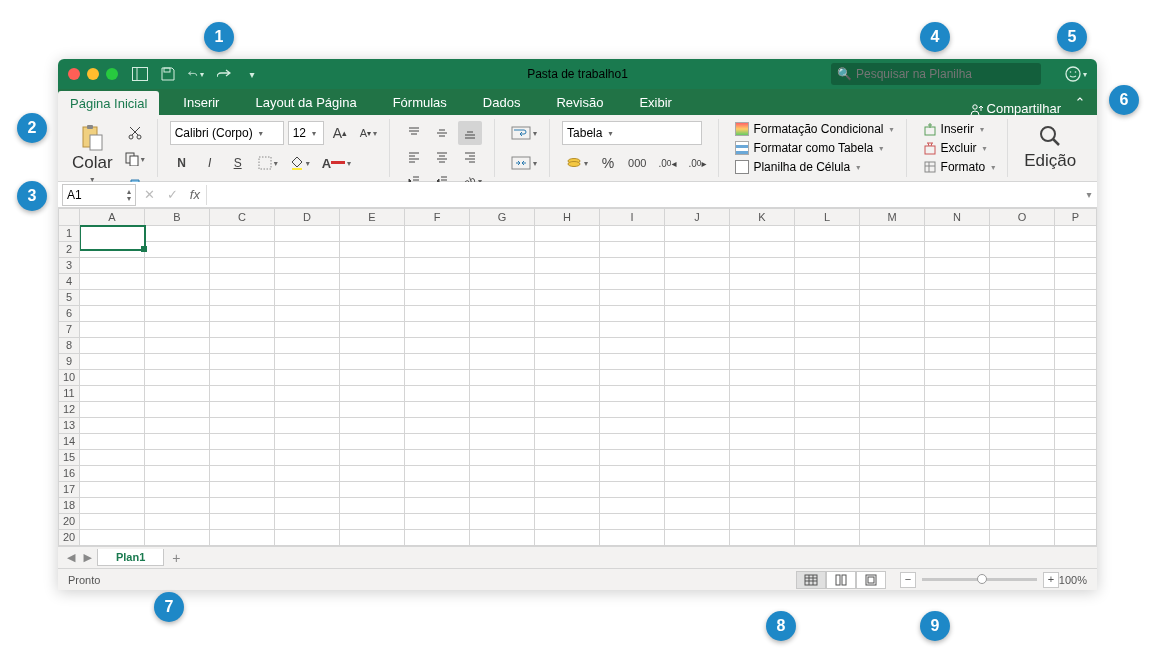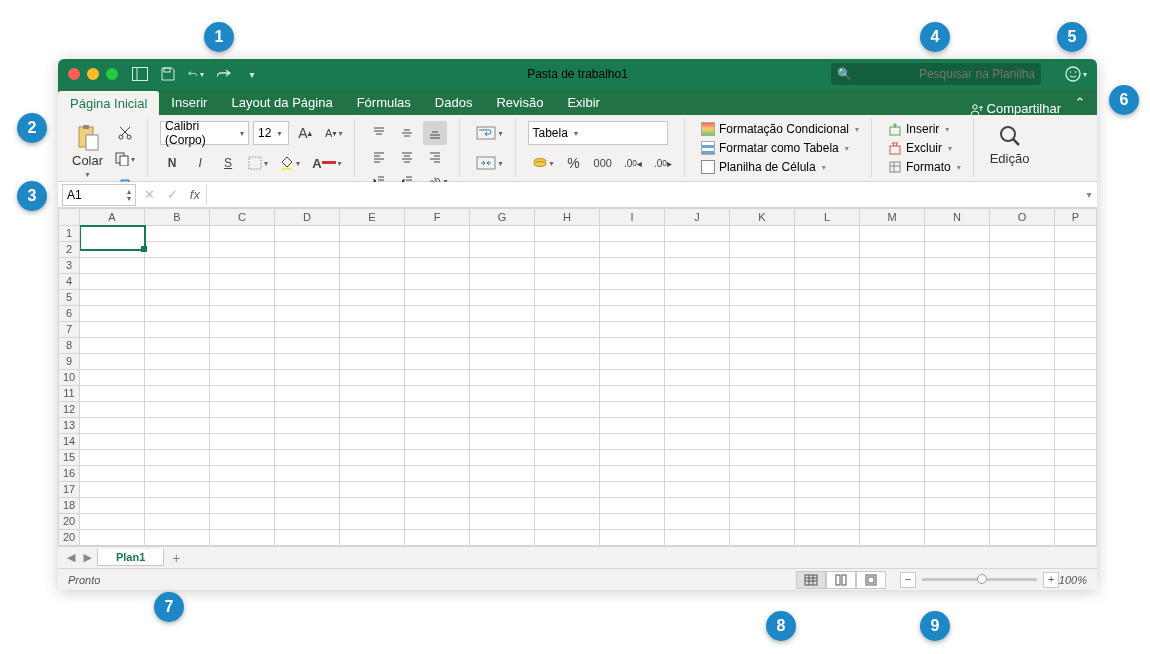--- a/index.html
+++ b/index.html
@@ -11,38 +11,38 @@
 .titlebar { height: 30px; background: #1a7a4f; display: flex; align-items: center; padding: 0 10px; position: relative; }
 .traffic { display: flex; gap: 7px; }
 .dot { width: 12px; height: 12px; border-radius: 50%; }
 .dot.red { background: #ff5f56; }
 .dot.yel { background: #ffbd2e; }
 .dot.grn { background: #27c93f; }
 .qat { display: flex; gap: 12px; margin-left: 14px; align-items: center; }
 .qat-icon { width: 16px; height: 16px; display: flex; align-items: center; justify-content: center; color: #d4ede0; cursor: pointer; }
 .title { position: absolute; left: 50%; transform: translateX(-50%); color: #000000; font-size: 12px; }
 .search { position: absolute; right: 56px; width: 210px; height: 22px; background: #135f3c; border-radius: 3px; display: flex; align-items: center; padding: 0 6px; }
-.search input { background: transparent; border: none; color: #a8d7bf; font-size: 12px; width: 100%; outline: none; text-align: right; }
+.search input { background: transparent; border: none; color: #a8d7bf; font-size: 12px; width: 100%; outline: none; }
 .search .sicon { color: #a8d7bf; margin-right: 4px; font-size: 12px; }
 .smile { position: absolute; right: 10px; color: #d4ede0; font-size: 16px; display: flex; align-items: center; gap: 2px; }
 
 
-.tabs { height: 26px; background: #217346; display: flex; align-items: stretch; position: relative; }
+.tabs { height: 26px; background: #217346; display: flex; align-items: stretch; position: relative; gap: 12px; }
 .tab { padding: 0 12px; display: flex; align-items: center; color: #fff; font-size: 13px; cursor: pointer; }
 .tab.active { background: #f3f2f1; color: #1a7a4f; font-weight: 500; border-radius: 3px 3px 0 0; margin-top: 2px; }
 .share { position: absolute; right: 36px; color: #fff; font-size: 13px; display: flex; align-items: center; gap: 4px; top: 12px; }
 .collapse { position: absolute; right: 8px; top: 4px; color: #fff; font-size: 13px; width: 18px; height: 18px; display: flex; align-items: center; justify-content: center; }
 
 
 .ribbon { height: 67px; background: #f3f2f1; border-bottom: 1px solid #d5d5d5; display: flex; padding: 4px 8px; gap: 10px; }
 .group { display: flex; flex-direction: column; justify-content: space-between; padding: 2px 8px 2px 2px; border-right: 1px solid #ddd; }
 .group:last-child { border-right: none; }
 .group-row { display: flex; gap: 4px; align-items: center; }
 .big-btn { display: flex; flex-direction: column; align-items: center; gap: 2px; padding: 2px 4px; cursor: pointer; }
-.big-btn .lbl { font-size: 13px; color: #333; }
+.big-btn .lbl { font-size: 17px; color: #333; }
 .btn { height: 24px; min-width: 24px; border: none; background: transparent; display: flex; align-items: center; justify-content: center; font-size: 12px; color: #444; cursor: pointer; padding: 0 4px; border-radius: 2px; }
 .btn.active { background: #d4d4d4; }
 .sel { height: 24px; border: 1px solid #c8c8c8; background: #fff; font-size: 12px; padding: 0 4px; display: flex; align-items: center; gap: 4px; }
 .dd::after { content: "▾"; font-size: 8px; color: #666; margin-left: 2px; }
 .styled-item { display: flex; align-items: center; gap: 4px; font-size: 12px; padding: 1px 4px; cursor: pointer; }
 .styled-item .sq { width: 14px; height: 14px; border: 1px solid #aaa; }
 .small-arrow { font-size: 8px; color: #888; margin-left: 2px; }
 
 
 .fbar { height: 26px; border-bottom: 1px solid #d5d5d5; display: flex; align-items: center; background: #fff; position: relative; }
@@ -68,21 +68,21 @@
 .cell.sel::after { content: ""; position: absolute; right: -3px; bottom: -3px; width: 6px; height: 6px; background: #1a7a4f; }
 .cell.last { flex: 1; }
 
 
 .sheettabs { height: 22px; background: #f3f2f1; border-top: 1px solid #d5d5d5; display: flex; align-items: center; gap: 2px; padding-left: 6px; }
 .sheettabs .nav { color: #888; font-size: 11px; padding: 0 3px; cursor: pointer; }
 .sheettab { background: #fff; border: 1px solid #c8c8c8; border-top: none; padding: 2px 18px; font-size: 11px; color: #1a7a4f; font-weight: 600; cursor: pointer; }
 .addsheet { width: 20px; text-align: center; color: #888; font-size: 14px; cursor: pointer; }
 
 
-.status { height: 22px; background: #f3f2f1; border-top: 1px solid #d5d5d5; display: flex; align-items: center; padding: 0 10px; font-size: 11px; color: #555; font-style: italic; }
+.status { height: 22px; background: #f3f2f1; border-top: 1px solid #d5d5d5; display: flex; align-items: center; padding: 0 10px; font-size: 11px; color: #555; }
 .status .right { margin-left: auto; display: flex; align-items: center; gap: 0; }
 .viewbtn { width: 30px; height: 18px; border: 1px solid #c8c8c8; background: #fff; display: flex; align-items: center; justify-content: center; color: #555; cursor: pointer; }
 .viewbtn.active { background: #e0e0e0; }
 .zoom { display: flex; align-items: center; gap: 6px; margin-left: 14px; }
 .zoom .track { width: 115px; height: 3px; background: #c8c8c8; position: relative; }
 .zoom .thumb { position: absolute; left: 48%; top: -4px; width: 10px; height: 10px; border-radius: 50%; background: #fff; border: 1px solid #999; }
 .zoom .zbtn { width: 16px; height: 16px; border: 1px solid #c8c8c8; background: #fff; text-align: center; line-height: 13px; color: #555; cursor: pointer; }
 .zoomlbl { }
 
 
@@ -194,21 +194,21 @@
               <svg width="14" height="14" viewBox="0 0 14 14">
                 <path d="M3 2h8v5l-3 2v5H6v-5L3 7z" fill="#8bc4e8" stroke="#2a7ab0"></path>
               </svg>
             </div>
         </div>
       </div>
     </div>
 
     <div class="group">
       <div class="group-row">
-        <div class="sel dd" style="width:89px">
+        <div class="sel dd" style="width:114px">
             <span>Calibri (Corpo)</span>
           </div>
         <div class="sel dd" style="width:36px">
             <span>12</span>
           </div>
         <div class="btn" style="font-size:14px">A<span style="font-size:9px">▴</span></div>
         <div class="btn dd" style="font-size:11px">A<span style="font-size:8px">▾</span></div>
       </div>
       <div class="group-row">
         <div class="btn" style="font-weight:bold">N</div>

